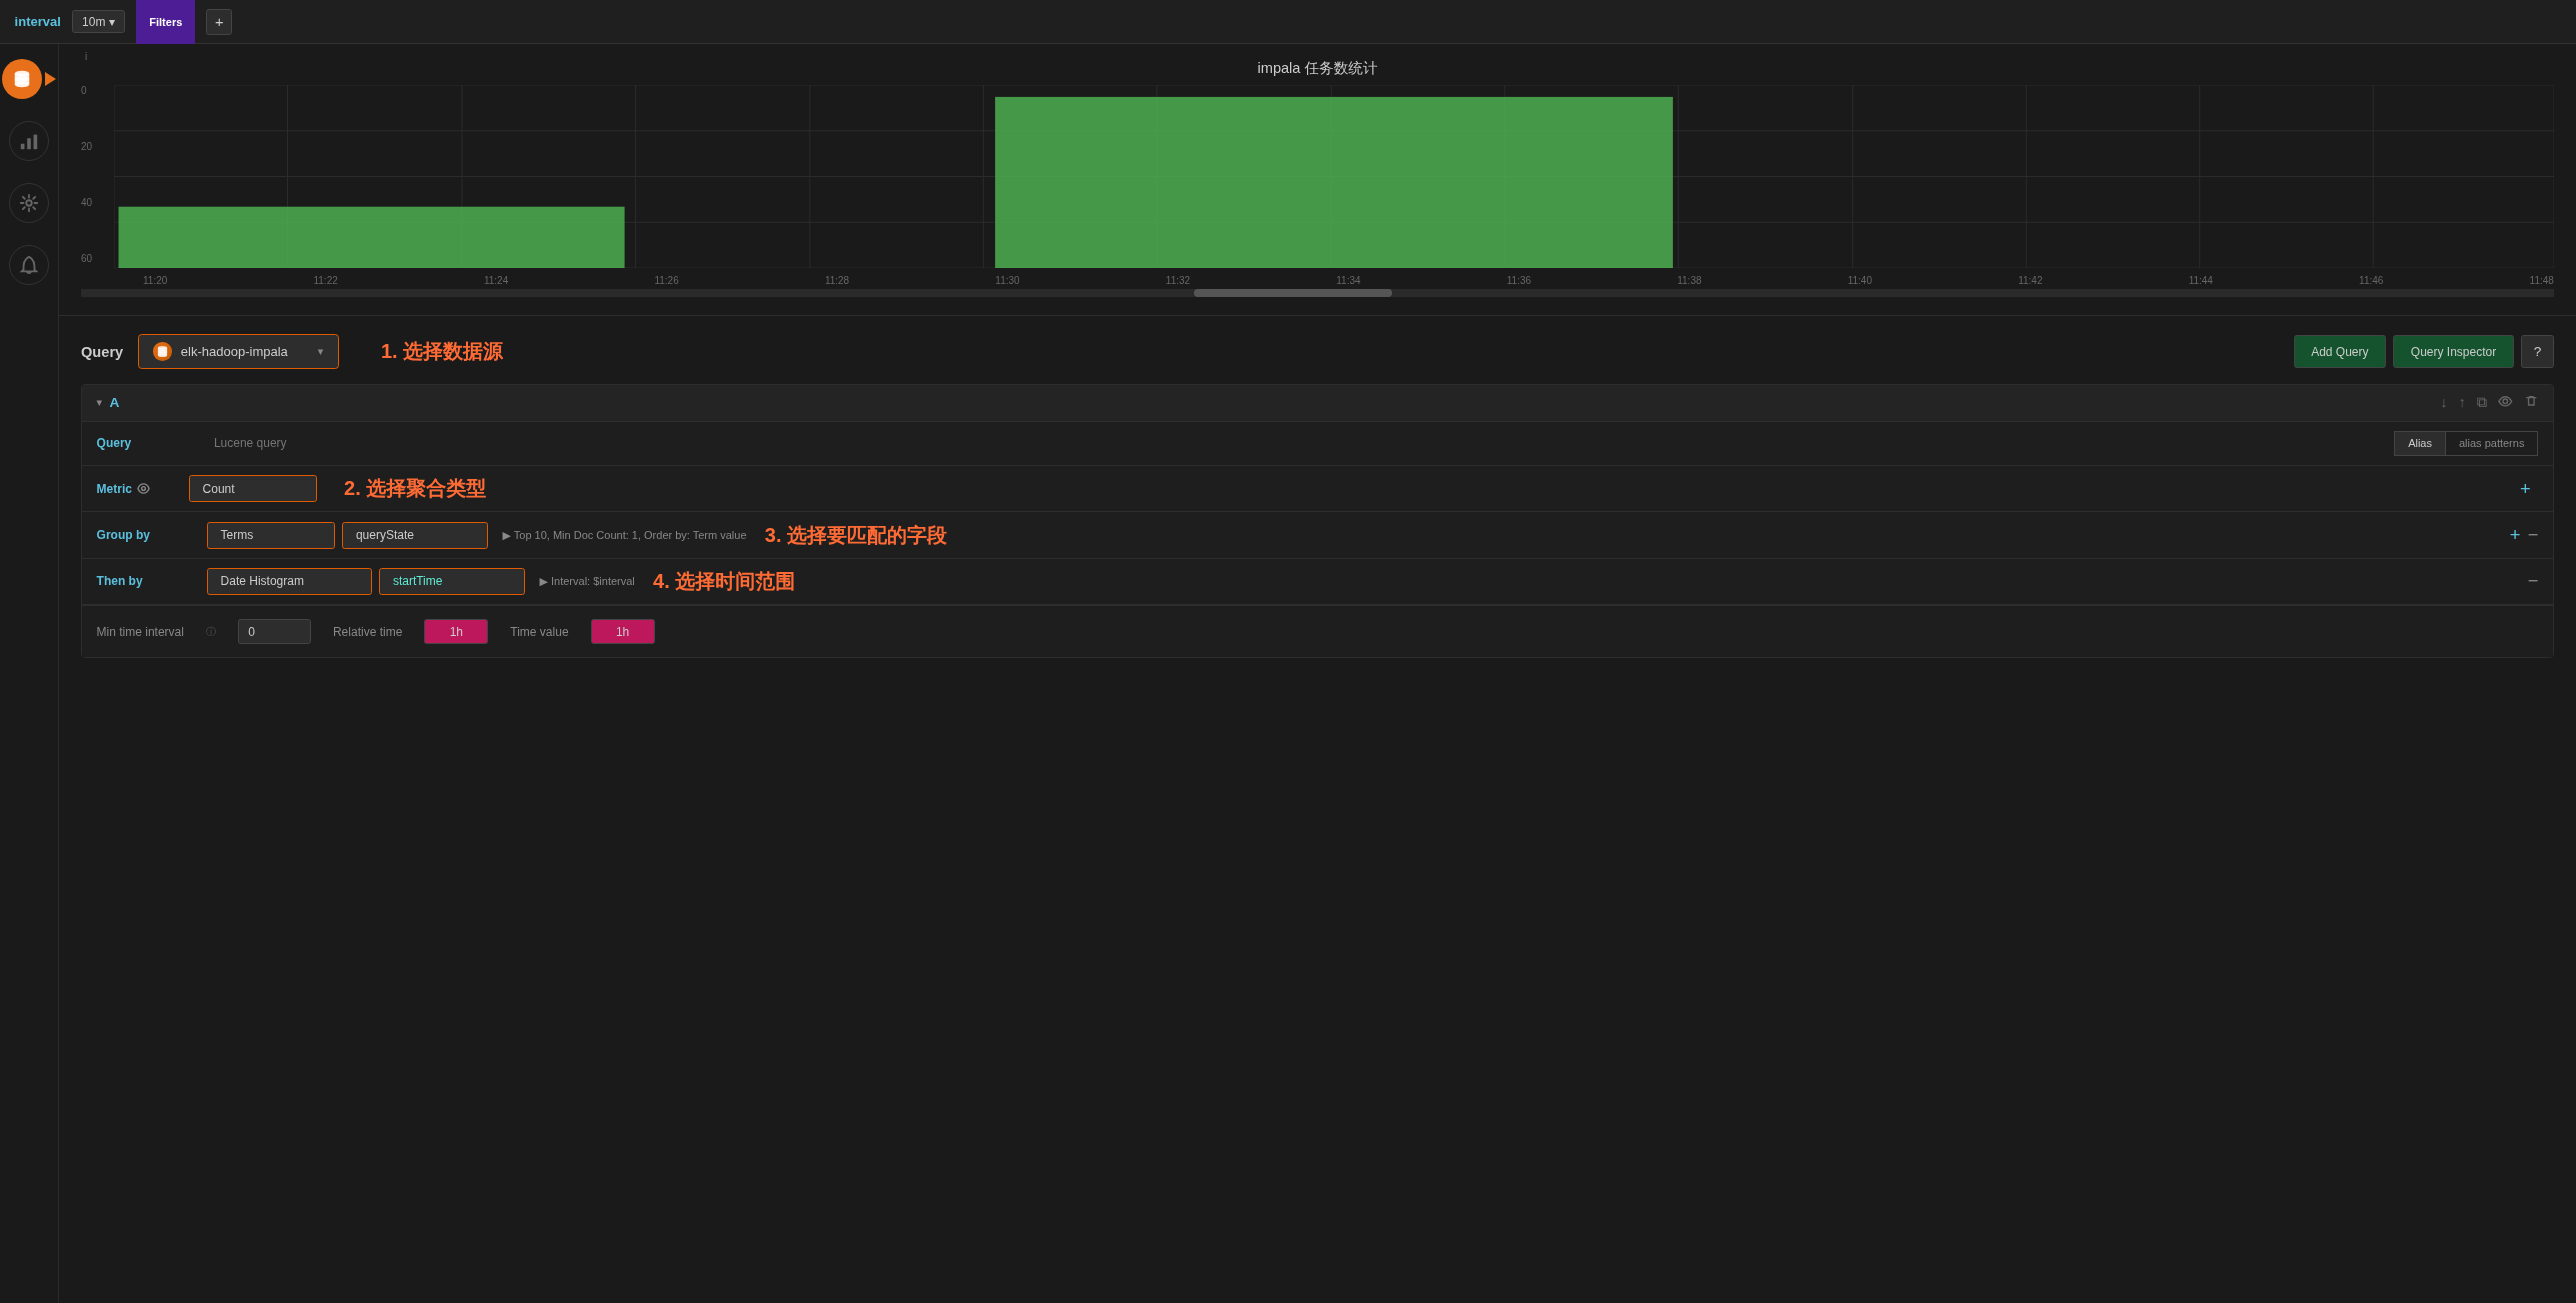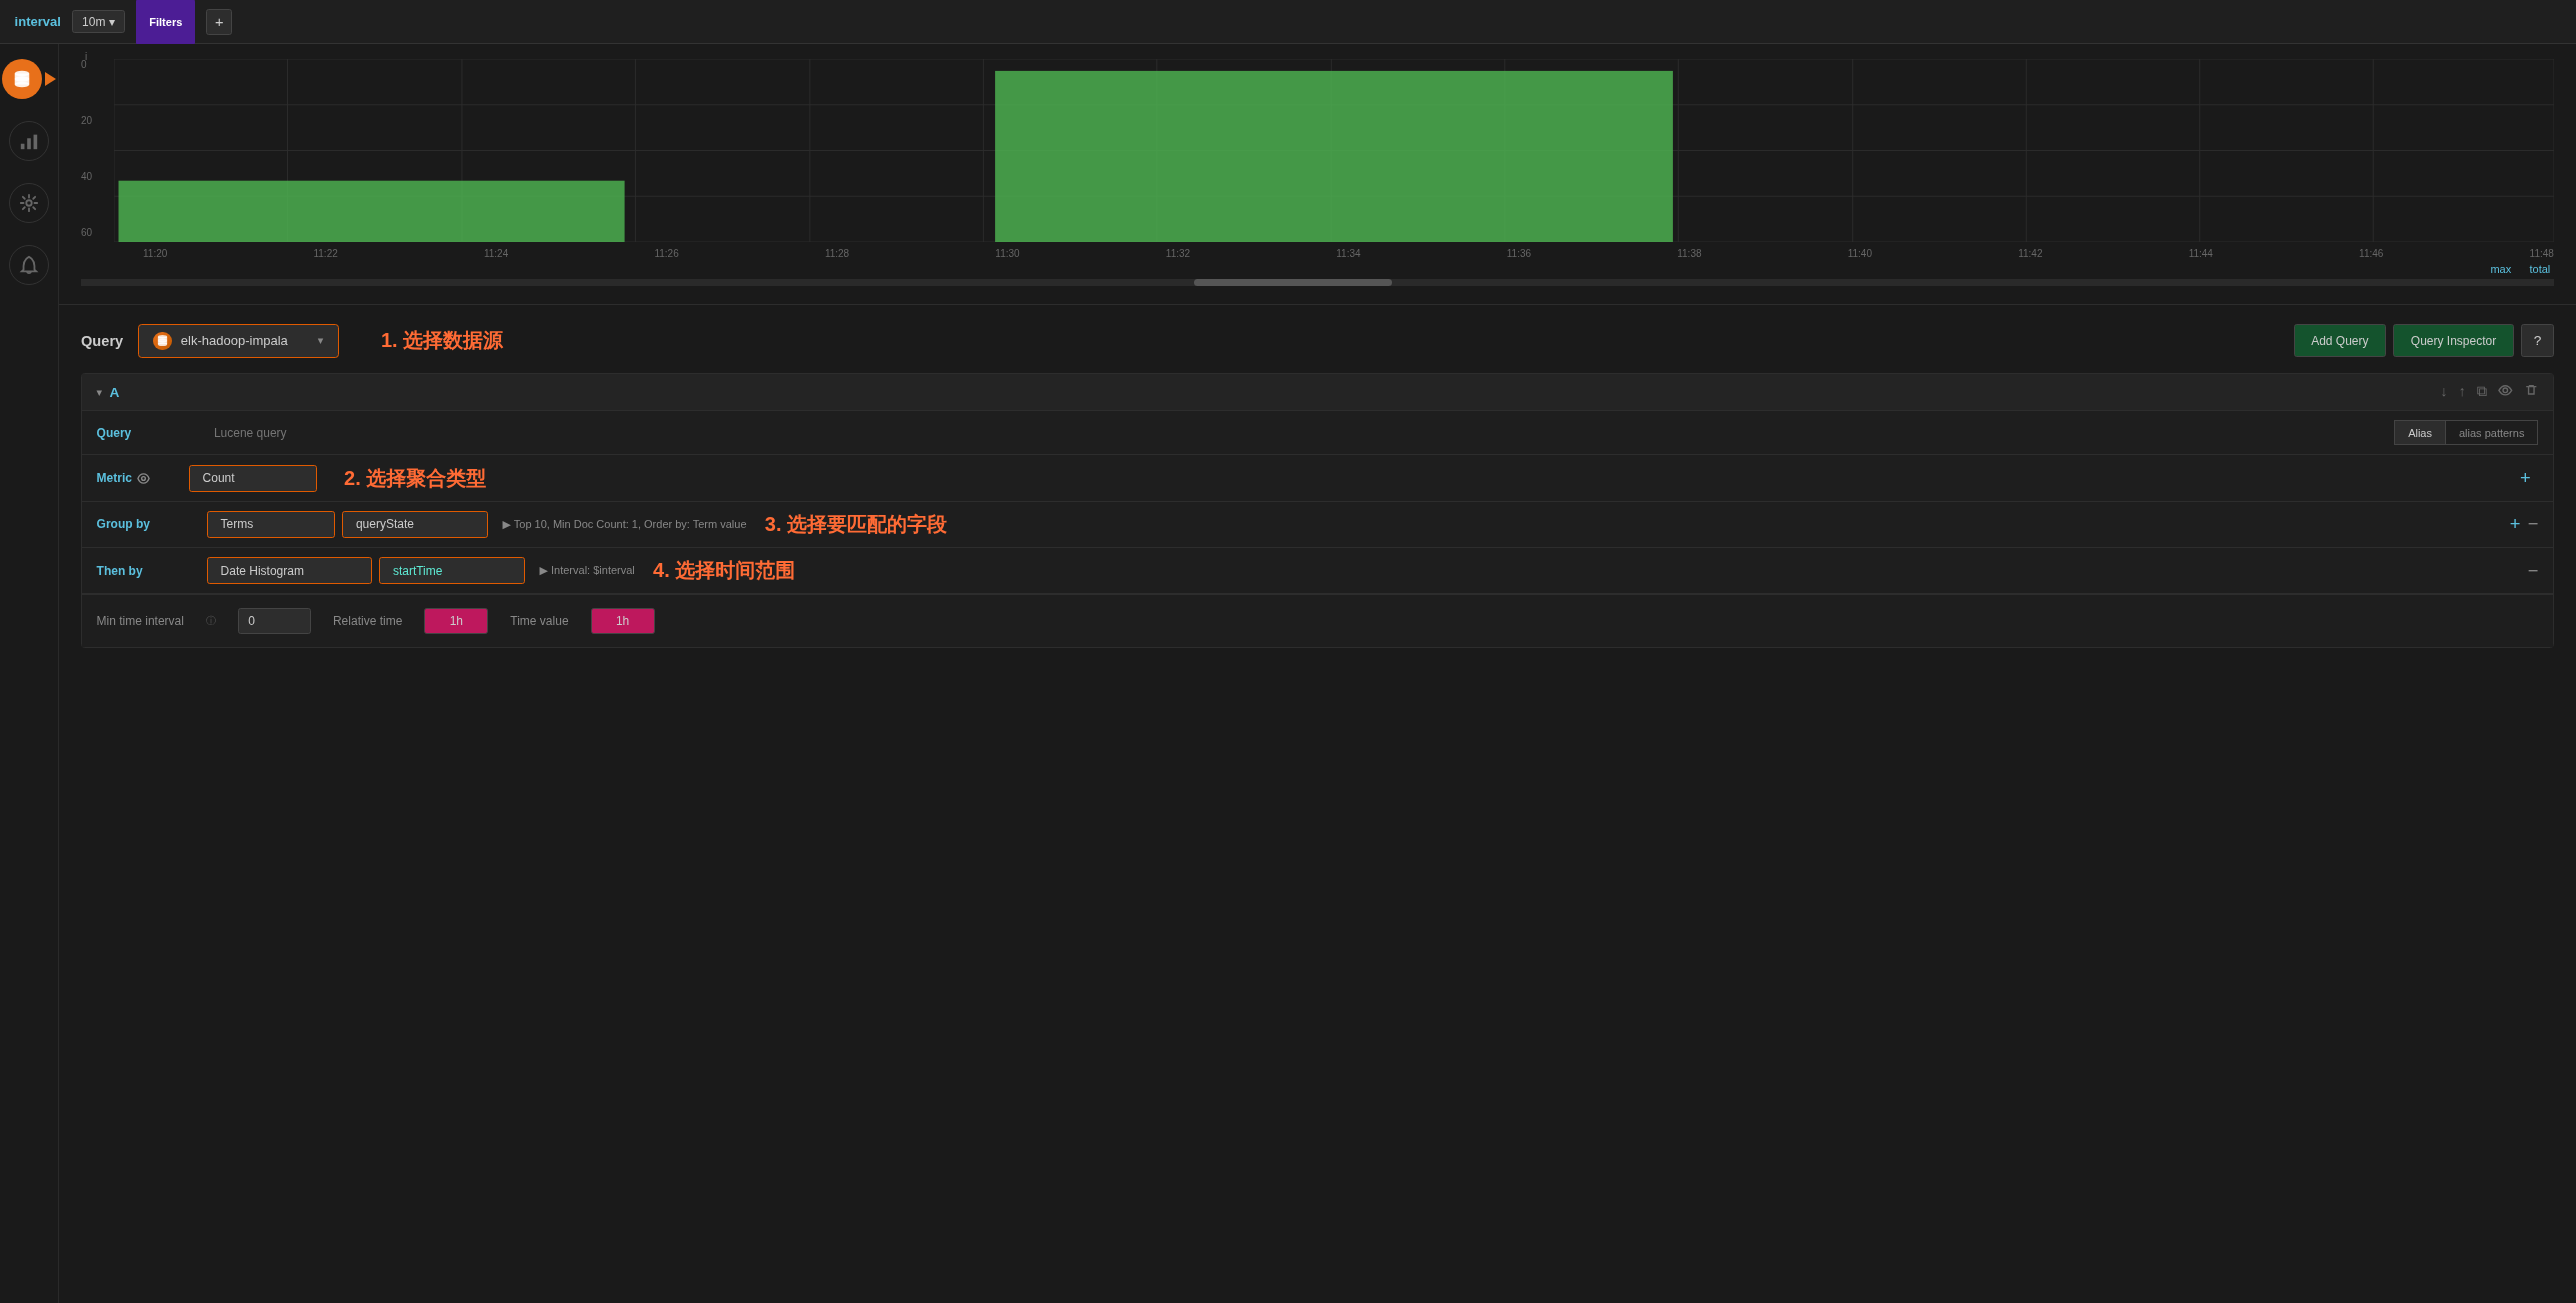--- a/index.html
+++ b/index.html
@@ -610,20 +610,21 @@
         <path d="M11 2C11 2 5 5 5 12v4l-2 2h16l-2-2v-4C17 5 11 2 11 2Z" stroke="#666" stroke-width="2" fill="none"></path>
         <path d="M9 18c0 1.1.9 2 2 2s2-.9 2-2" stroke="#666" stroke-width="2" fill="none"></path>
       </svg>
     </div>
   </div>
 
   <div class="content-area">
 
     <div class="chart-area">
       <div style="font-size:10px; color:#666; position:absolute; top:7.3px; left:26px;">i</div>
+      <div class="chart-title">impala 任务数统计</div>
 
       <div class="chart-wrapper">
         
         <div class="chart-y-labels">
           <span>60</span>
           <span>40</span>
           <span>20</span>
           <span>0</span>
         </div>
 
@@ -670,24 +671,20 @@
           <span>11:36</span>
           <span>11:38</span>
           <span>11:40</span>
           <span>11:42</span>
           <span>11:44</span>
           <span>11:46</span>
           <span>11:48</span>
         </div>
 
         
-        <div style="display:flex; justify-content:flex-end; gap:18.3px; margin-top:3.7px; padding-right:3.7px;">
-          <span class="chart-stat-label" style="color:#5bc0de; font-size:11px;">max</span>
-          <span class="chart-stat-label" style="color:#5bc0de; font-size:11px;">total</span>
-        </div>
       </div>
 
       <div class="chart-scrollbar">
         <div class="chart-scrollbar-thumb"></div>
       </div>
 
     </div>
 
     <div class="query-section">
       <div class="query-header">

